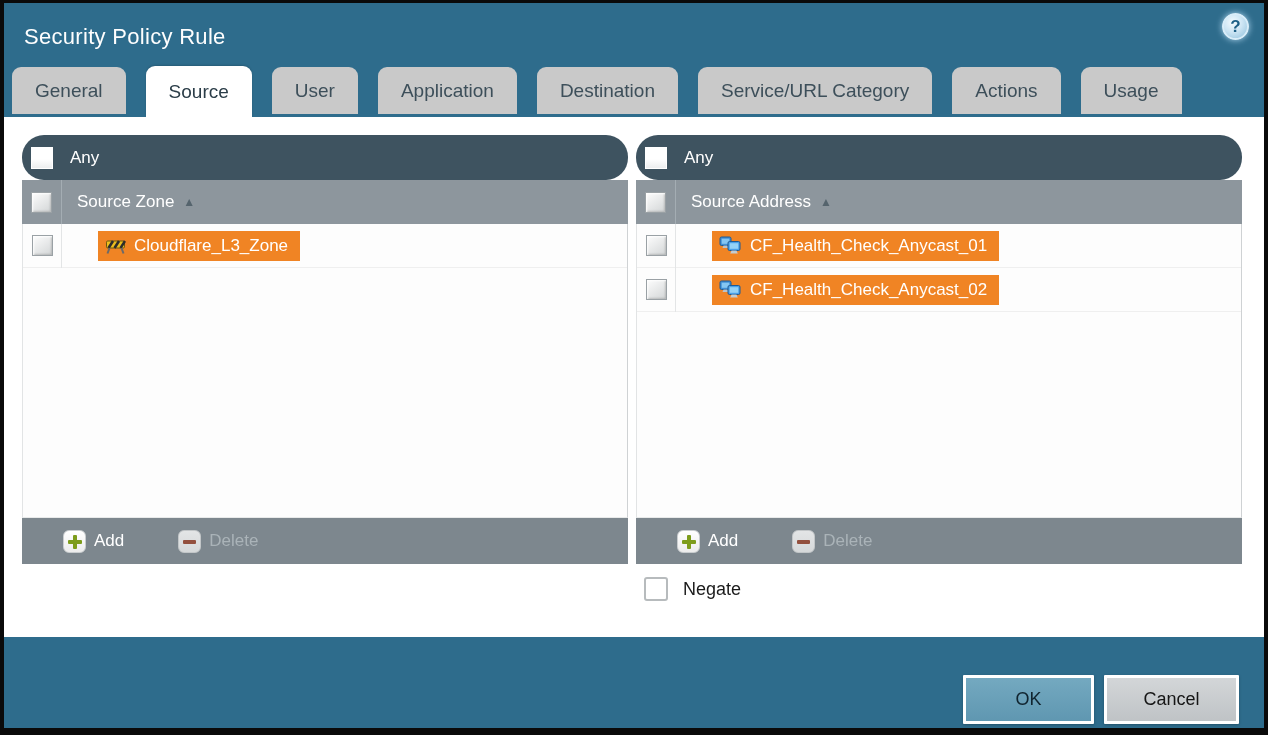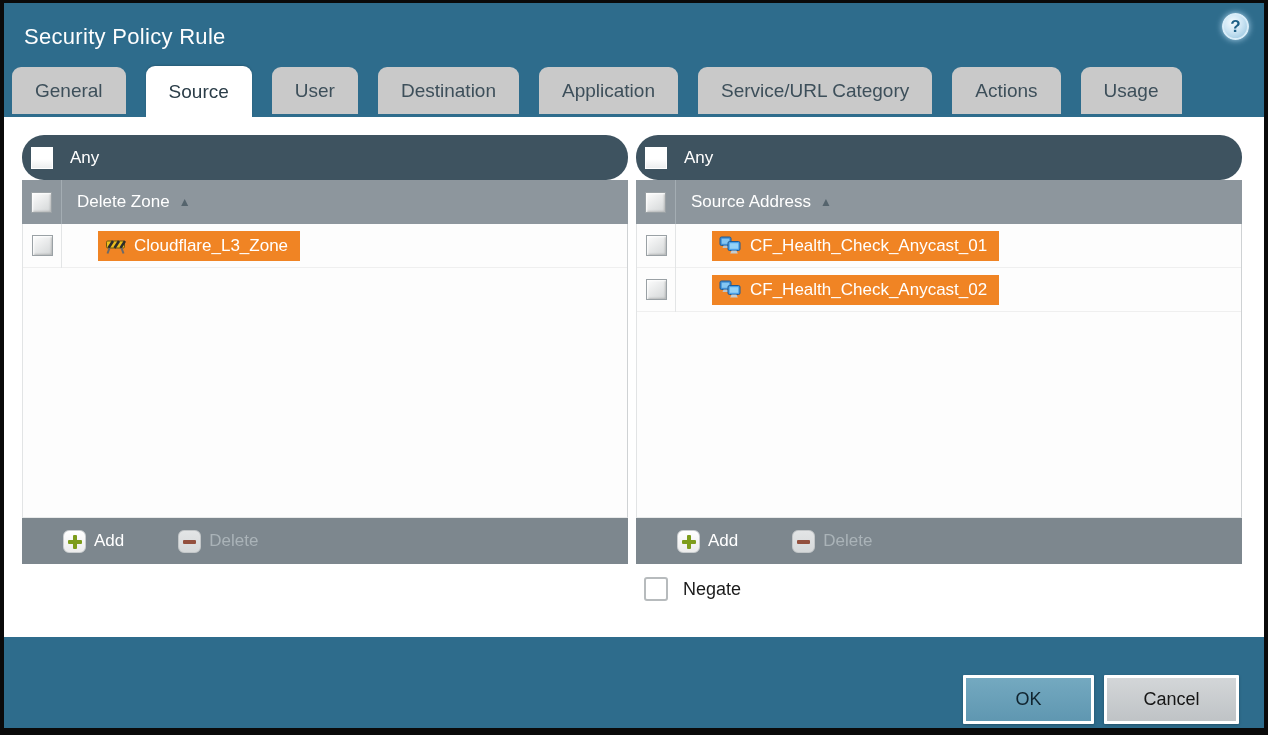--- a/index.html
+++ b/index.html
@@ -154,39 +154,39 @@
 
   <span class="title">Security Policy Rule</span>
   <div class="help">
     <span>?</span>
   </div>
 
   <div class="tabs">
     <div class="tab">General</div>
     <div class="tab active">Source</div>
     <div class="tab">User</div>
+    <div class="tab">Application</div>
     <div class="tab">Destination</div>
-    <div class="tab">Application</div>
     <div class="tab">Service/URL Category</div>
     <div class="tab">Actions</div>
     <div class="tab">Usage</div>
   </div>
 
   <div class="content">
     <div class="panels">
 
       <section class="panel">
         <div class="any-bar">
           <span class="cb cb-any"></span>
           <span class="any-label">Any</span>
         </div>
         <div class="col-header">
           <span class="cb cb-3d"></span>
           <span class="vsep"></span>
-          <span class="col-label">Delete Zone</span>
+          <span class="col-label">Source Zone</span>
           <span class="sort-arrow">▲</span>
         </div>
         <div class="panel-body">
           <div class="row">
             <span class="row-check">
               <span class="cb cb-3d"></span>
             </span>
             <span class="chip">
               <svg width="21" height="16" viewBox="0 0 21 16">
                 <rect x="1.5" y="3" width="18" height="7" rx="1.2" fill="#edbe1e" stroke="#6b5a10" stroke-width="1"></rect>

